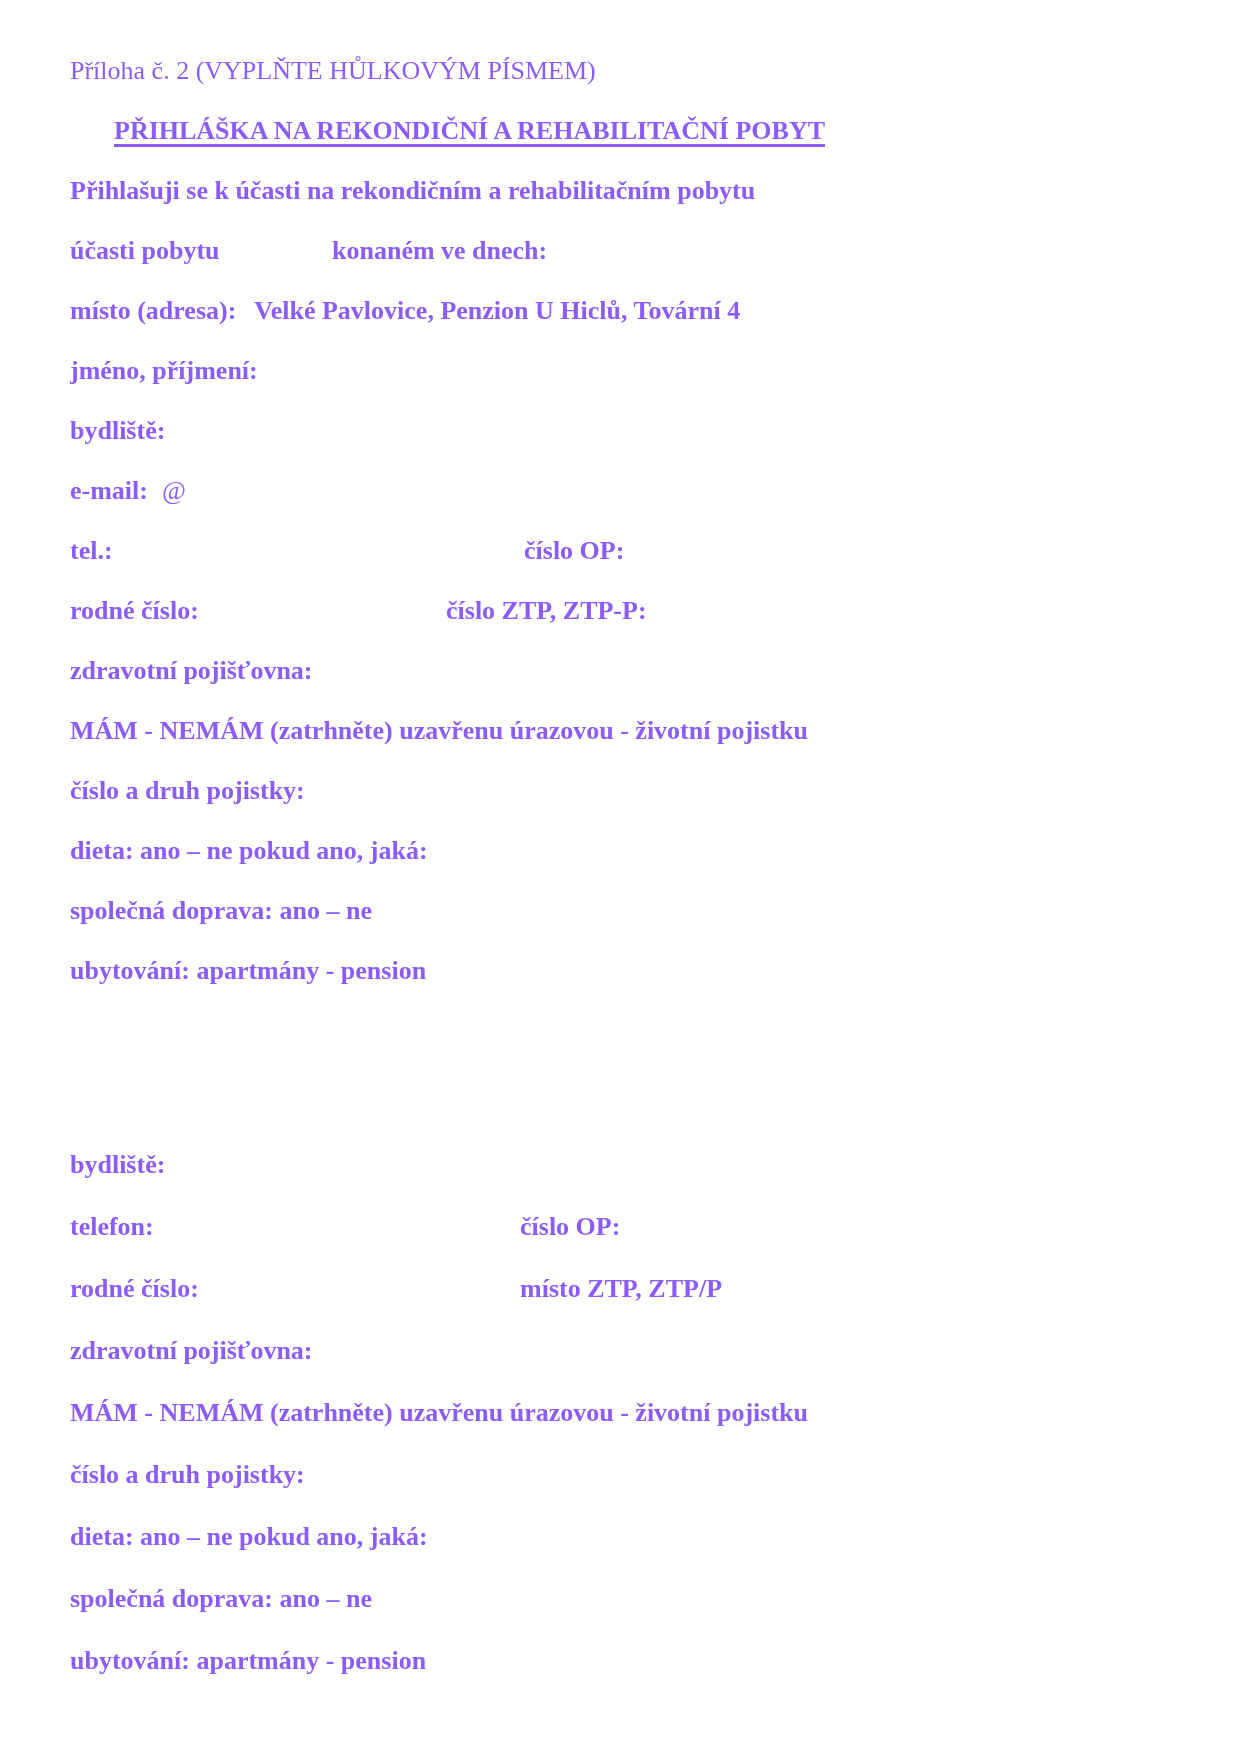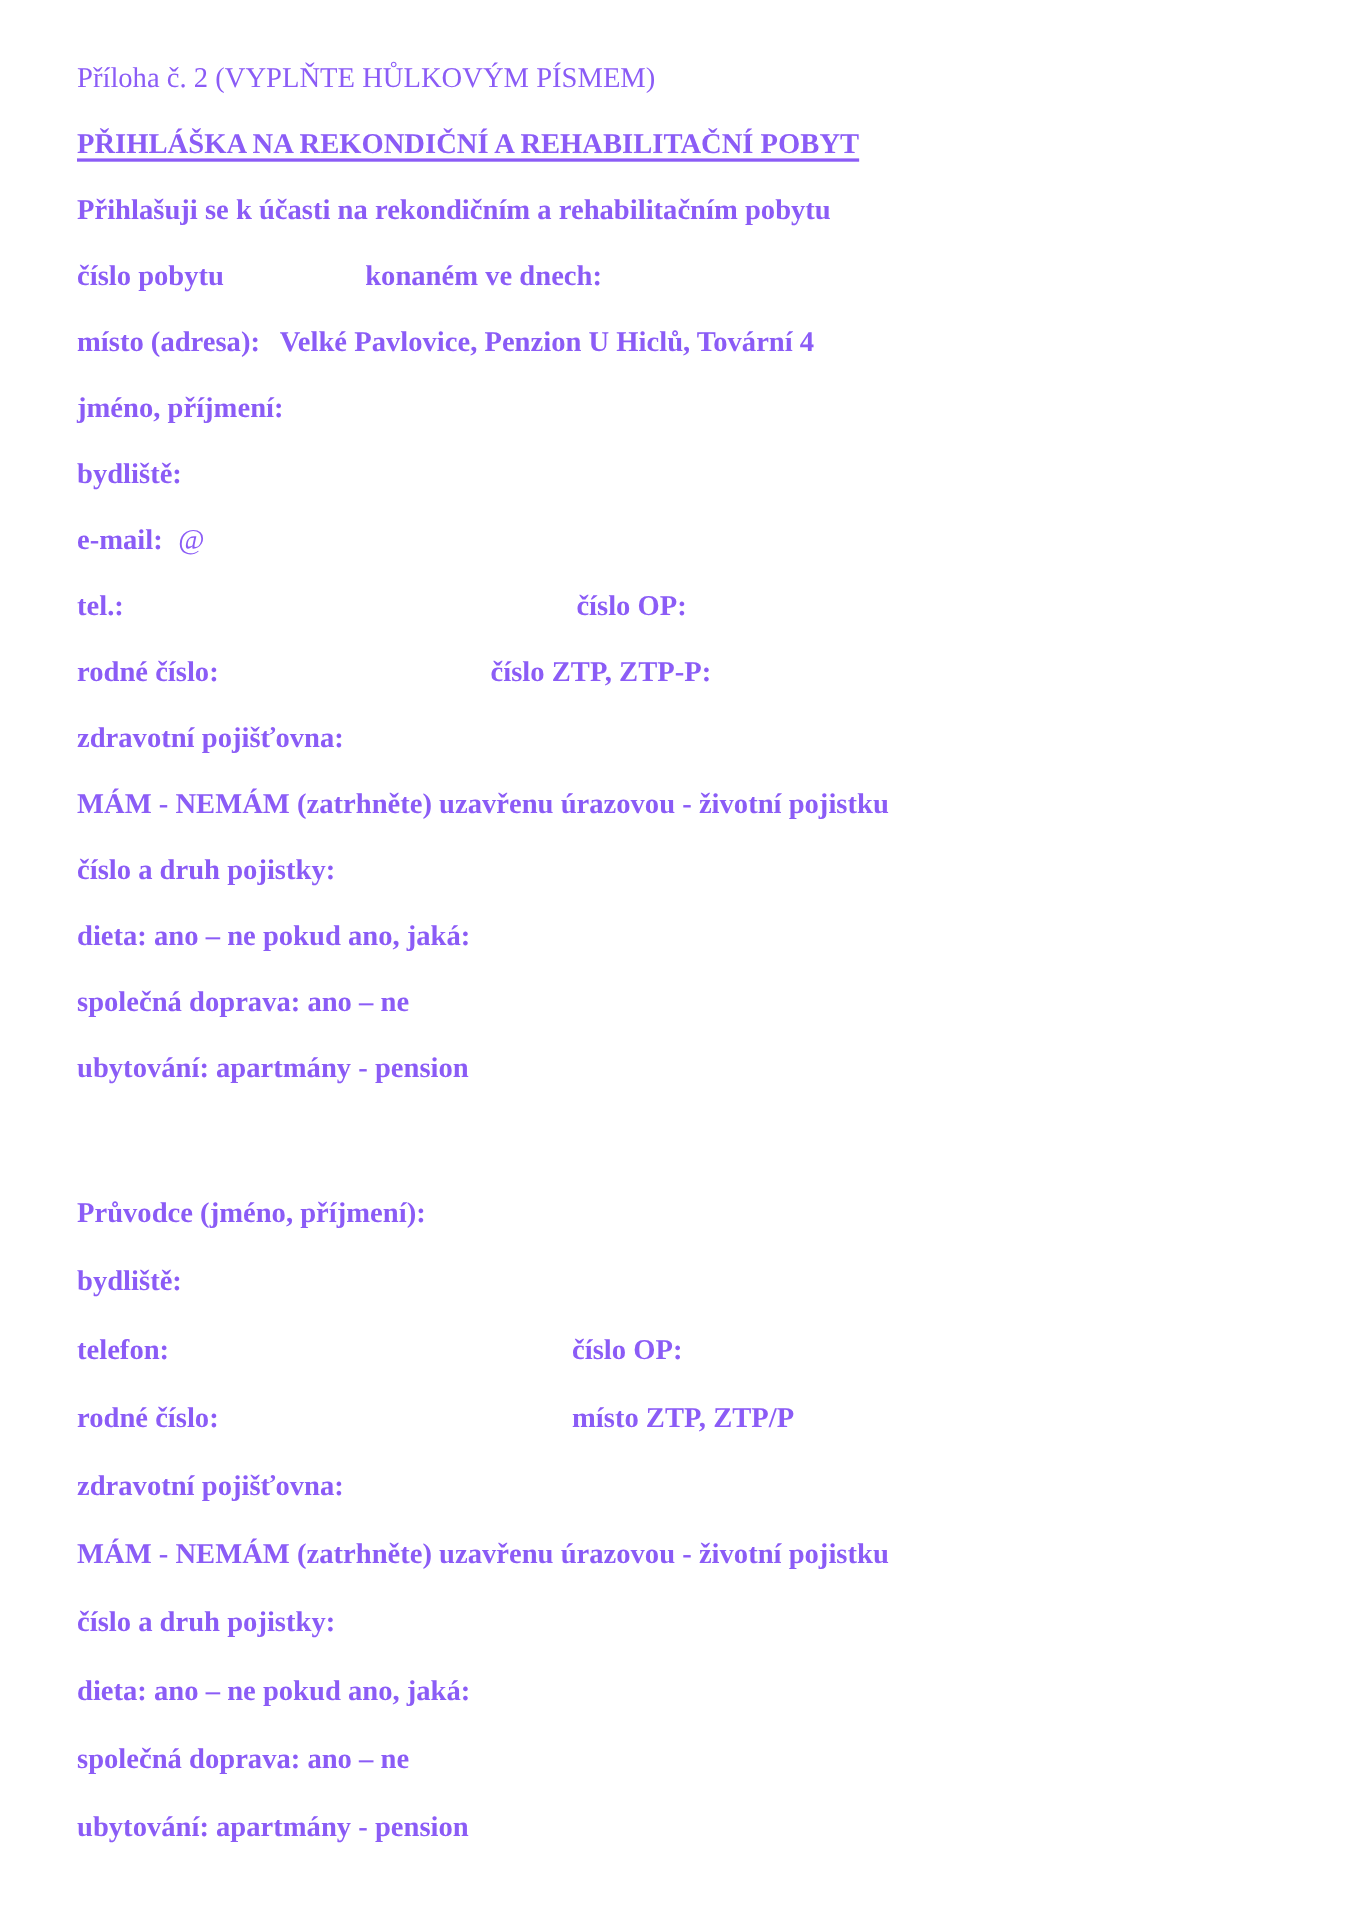--- a/index.html
+++ b/index.html
@@ -21,35 +21,36 @@
     font-weight: 700;
     line-height: 1;
     white-space: nowrap;
   }
   .line.regular { font-weight: 400; }
   .c2 { position: absolute; top: 0; }
   .title-text {
     text-decoration: underline;
     text-decoration-thickness: 3px;
     text-underline-offset: 5px;
+    margin-left: 44px;
   }
   .at { font-weight: 400; margin-left: 14px; }
   .val { margin-left: 18px; }
 </style>
 </head>
 <body>
 
 <div class="page">
 
   <div class="line regular" style="top:58px"><span>Příloha č. 2 (VYPLŇTE HŮLKOVÝM PÍSMEM)</span></div>
   <div class="line" style="top:118px"><span class="title-text">PŘIHLÁŠKA NA REKONDIČNÍ A REHABILITAČNÍ POBYT</span></div>
   <div class="line" style="top:178px"><span>Přihlašuji se k účasti na rekondičním a rehabilitačním pobytu</span></div>
 
   <div class="line" style="top:238px">
-    <span>číslo pobytu</span>
+    <span>účasti pobytu</span>
     <span class="c2" style="left:262px">konaném ve dnech:</span>
   </div>
   <div class="line" style="top:298px">
     <span>místo (adresa):</span><span class="val">Velké Pavlovice, Penzion U Hiclů, Tovární 4</span>
   </div>
   <div class="line" style="top:358px"><span>jméno, příjmení:</span></div>
   <div class="line" style="top:418px"><span>bydliště:</span></div>
   <div class="line" style="top:478px">
     <span>e-mail:</span><span class="at">@</span>
   </div>
@@ -61,21 +62,20 @@
     <span>rodné číslo:</span>
     <span class="c2" style="left:376px">číslo ZTP, ZTP-P:</span>
   </div>
   <div class="line" style="top:658px"><span>zdravotní pojišťovna:</span></div>
   <div class="line" style="top:718px"><span>MÁM - NEMÁM (zatrhněte) uzavřenu úrazovou - životní pojistku</span></div>
   <div class="line" style="top:778px"><span>číslo a druh pojistky:</span></div>
   <div class="line" style="top:838px"><span>dieta: ano – ne pokud ano, jaká:</span></div>
   <div class="line" style="top:898px"><span>společná doprava: ano – ne</span></div>
   <div class="line" style="top:958px"><span>ubytování: apartmány - pension</span></div>
 
-  <div class="line" style="top:1090px"><span>Průvodce (jméno, příjmení):</span></div>
   <div class="line" style="top:1152px"><span>bydliště:</span></div>
   <div class="line" style="top:1214px">
     <span>telefon:</span>
     <span class="c2" style="left:450px">číslo OP:</span>
   </div>
   <div class="line" style="top:1276px">
     <span>rodné číslo:</span>
     <span class="c2" style="left:450px">místo ZTP, ZTP/P</span>
   </div>
   <div class="line" style="top:1338px"><span>zdravotní pojišťovna:</span></div>

